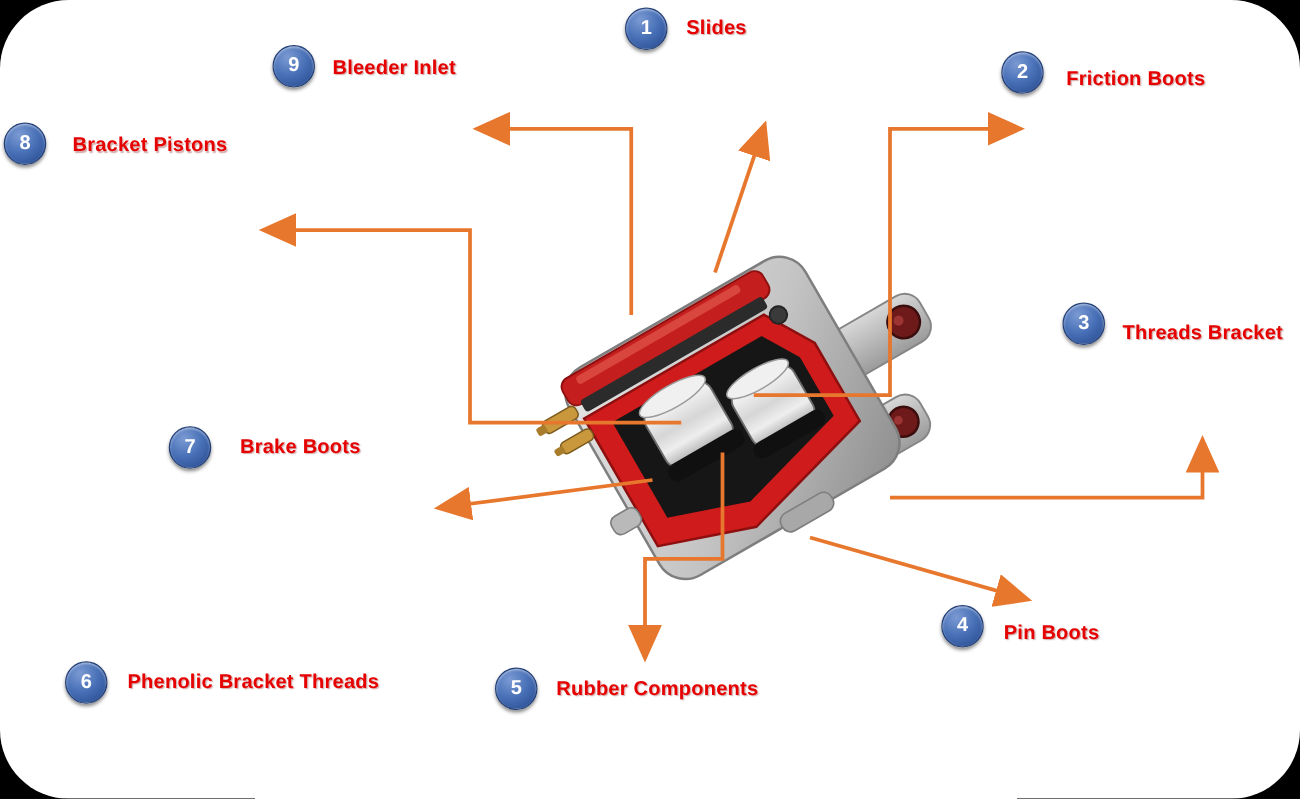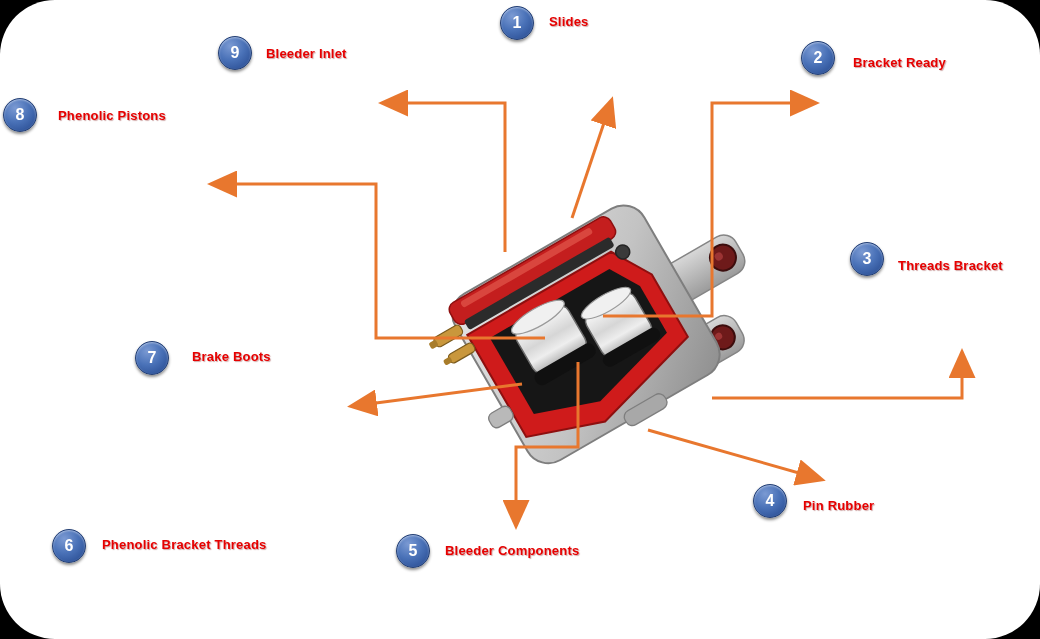--- a/index.html
+++ b/index.html
@@ -14,21 +14,21 @@
   .badge{
     position:absolute;width:32px;height:32px;border-radius:50%;
     background:radial-gradient(circle at 35% 28%, #7b9ad3 0%, #4a72b8 45%, #34599f 75%, #27457e 100%);
     border:1px solid #223e74;
     box-shadow:0 2px 3px rgba(0,0,0,.45), inset 0 1px 2px rgba(255,255,255,.5);
     color:#fff;font-weight:bold;font-size:16px;
     display:flex;align-items:center;justify-content:center;
     z-index:5;
   }
   .lbl{
-    position:absolute;color:#e60000;font-weight:bold;font-size:13px;
+    position:absolute;color:#e60000;font-weight:bold;font-size:16px;
     white-space:nowrap;letter-spacing:.2px;
     text-shadow:1px 1px 1px rgba(120,0,0,.35);
     z-index:5;
   }
 </style>
 </head>
 <body>
 
 <div class="stage">
   <div class="panel"></div>
@@ -139,21 +139,21 @@
       <span>7</span>
     </div>
   <div class="badge" style="left:3px;top:98px">
       <span>8</span>
     </div>
   <div class="badge" style="left:218px;top:36px">
       <span>9</span>
     </div>
 
   <div class="lbl" style="left:549px;top:14px">Slides</div>
-  <div class="lbl" style="left:853px;top:55px">Bracket Ready</div>
+  <div class="lbl" style="left:853px;top:55px">Friction Boots</div>
   <div class="lbl" style="left:898px;top:258px">Threads Bracket</div>
-  <div class="lbl" style="left:803px;top:498px">Pin Rubber</div>
-  <div class="lbl" style="left:445px;top:543px">Bleeder Components</div>
+  <div class="lbl" style="left:803px;top:498px">Pin Boots</div>
+  <div class="lbl" style="left:445px;top:543px">Rubber Components</div>
   <div class="lbl" style="left:102px;top:537px">Phenolic Bracket Threads</div>
   <div class="lbl" style="left:192px;top:349px">Brake Boots</div>
-  <div class="lbl" style="left:58px;top:108px">Phenolic Pistons</div>
+  <div class="lbl" style="left:58px;top:108px">Bracket Pistons</div>
   <div class="lbl" style="left:266px;top:46px">Bleeder Inlet</div>
 </div>
 
 </body></html>

